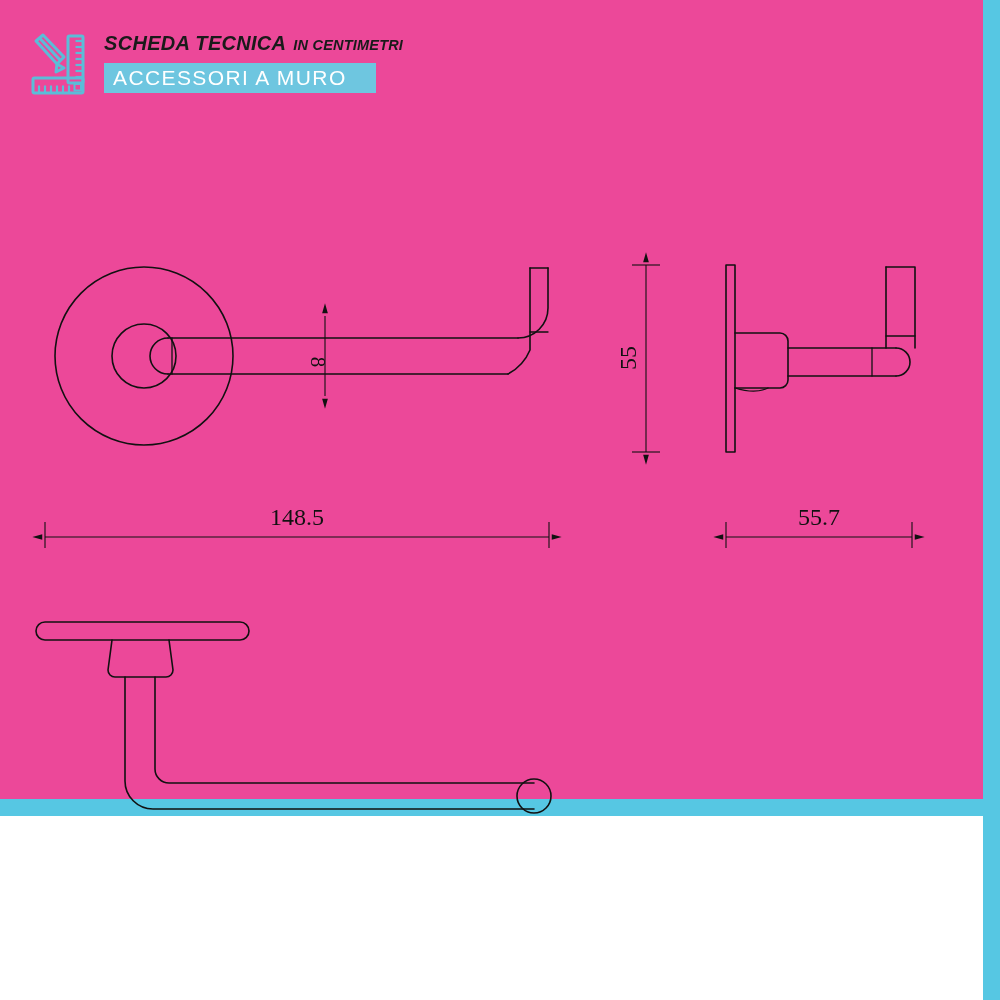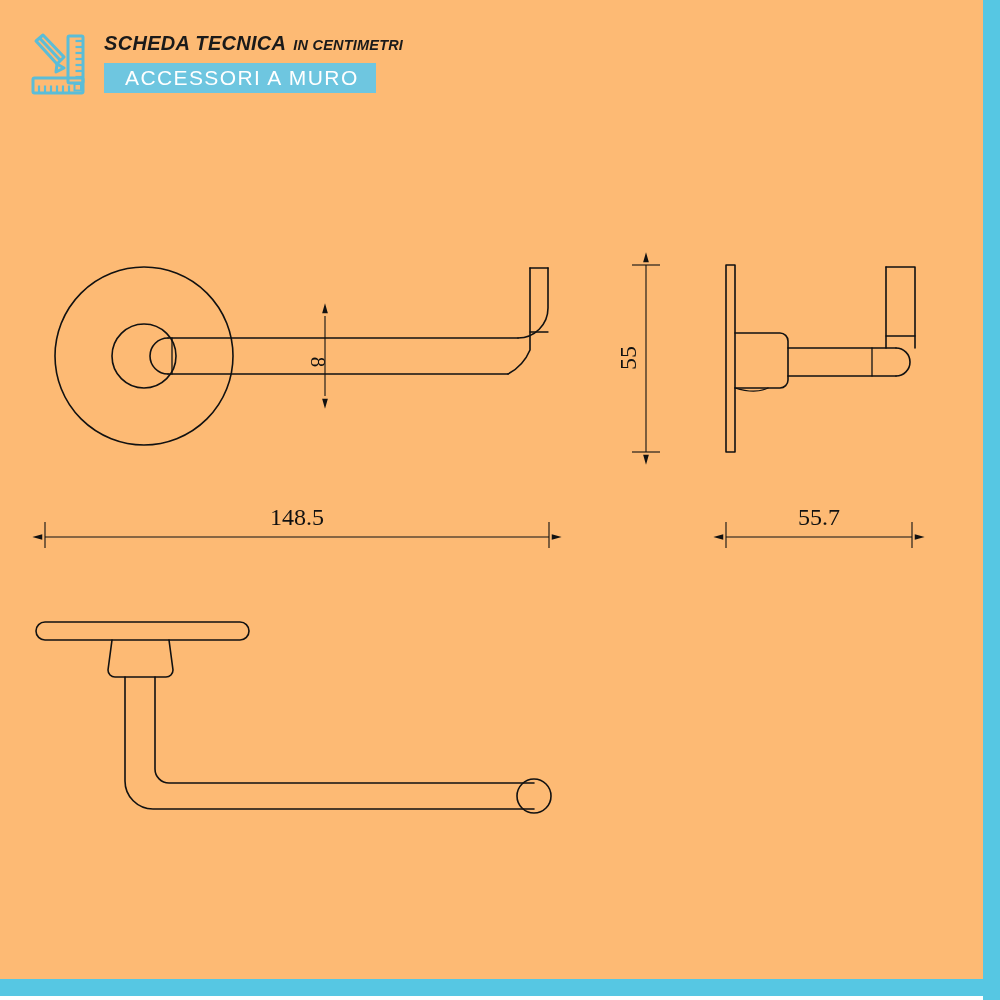--- a/index.html
+++ b/index.html
@@ -12,22 +12,22 @@
     width: 1000px;
     height: 1000px;
     font-family: "Liberation Sans", sans-serif;
     overflow: hidden;
   }
 
   
   #page {
     position: relative;
     width: 1000px;
-    height: 996px;
-    background: #fdba74;
+    height: 816px;
+    background: #ec4899;
     box-sizing: border-box;
   }
 
   .frame-edge {
     position: absolute;
     background: #56c7e3;
   }
   #frame-right {
     top: 0;
     right: 0;
@@ -92,21 +92,21 @@
     background: #6ec6e0;
     display: flex;
     align-items: center;
   }
   #header-banner .banner-text {
     color: #ffffff;
     font-family: "Liberation Sans", sans-serif;
     font-size: 21px;
     font-weight: normal;
     letter-spacing: 1.4px;
-    padding-left: 21px;
+    padding-left: 9px;
     white-space: nowrap;
   }
 
   
   #drawing {
     position: absolute;
     left: 0;
     top: 0;
     width: 1000px;
     height: 1000px;

